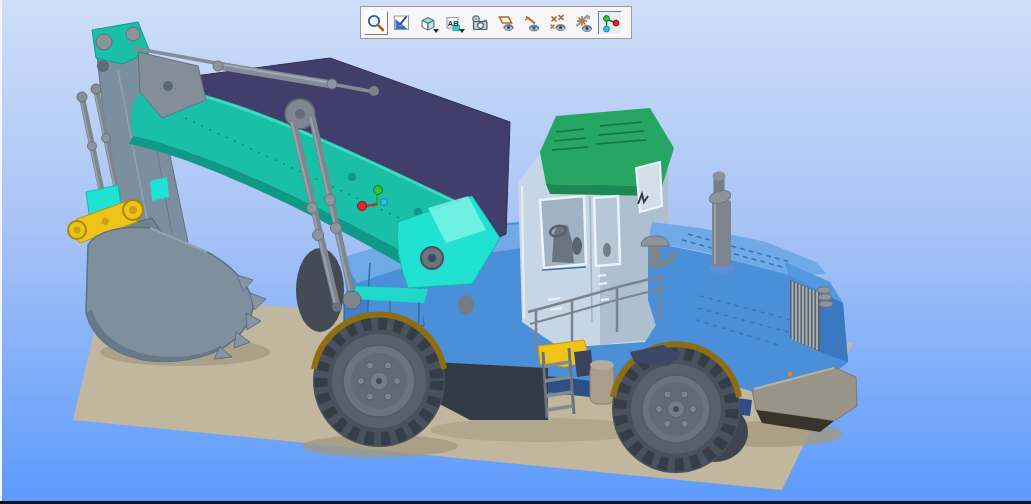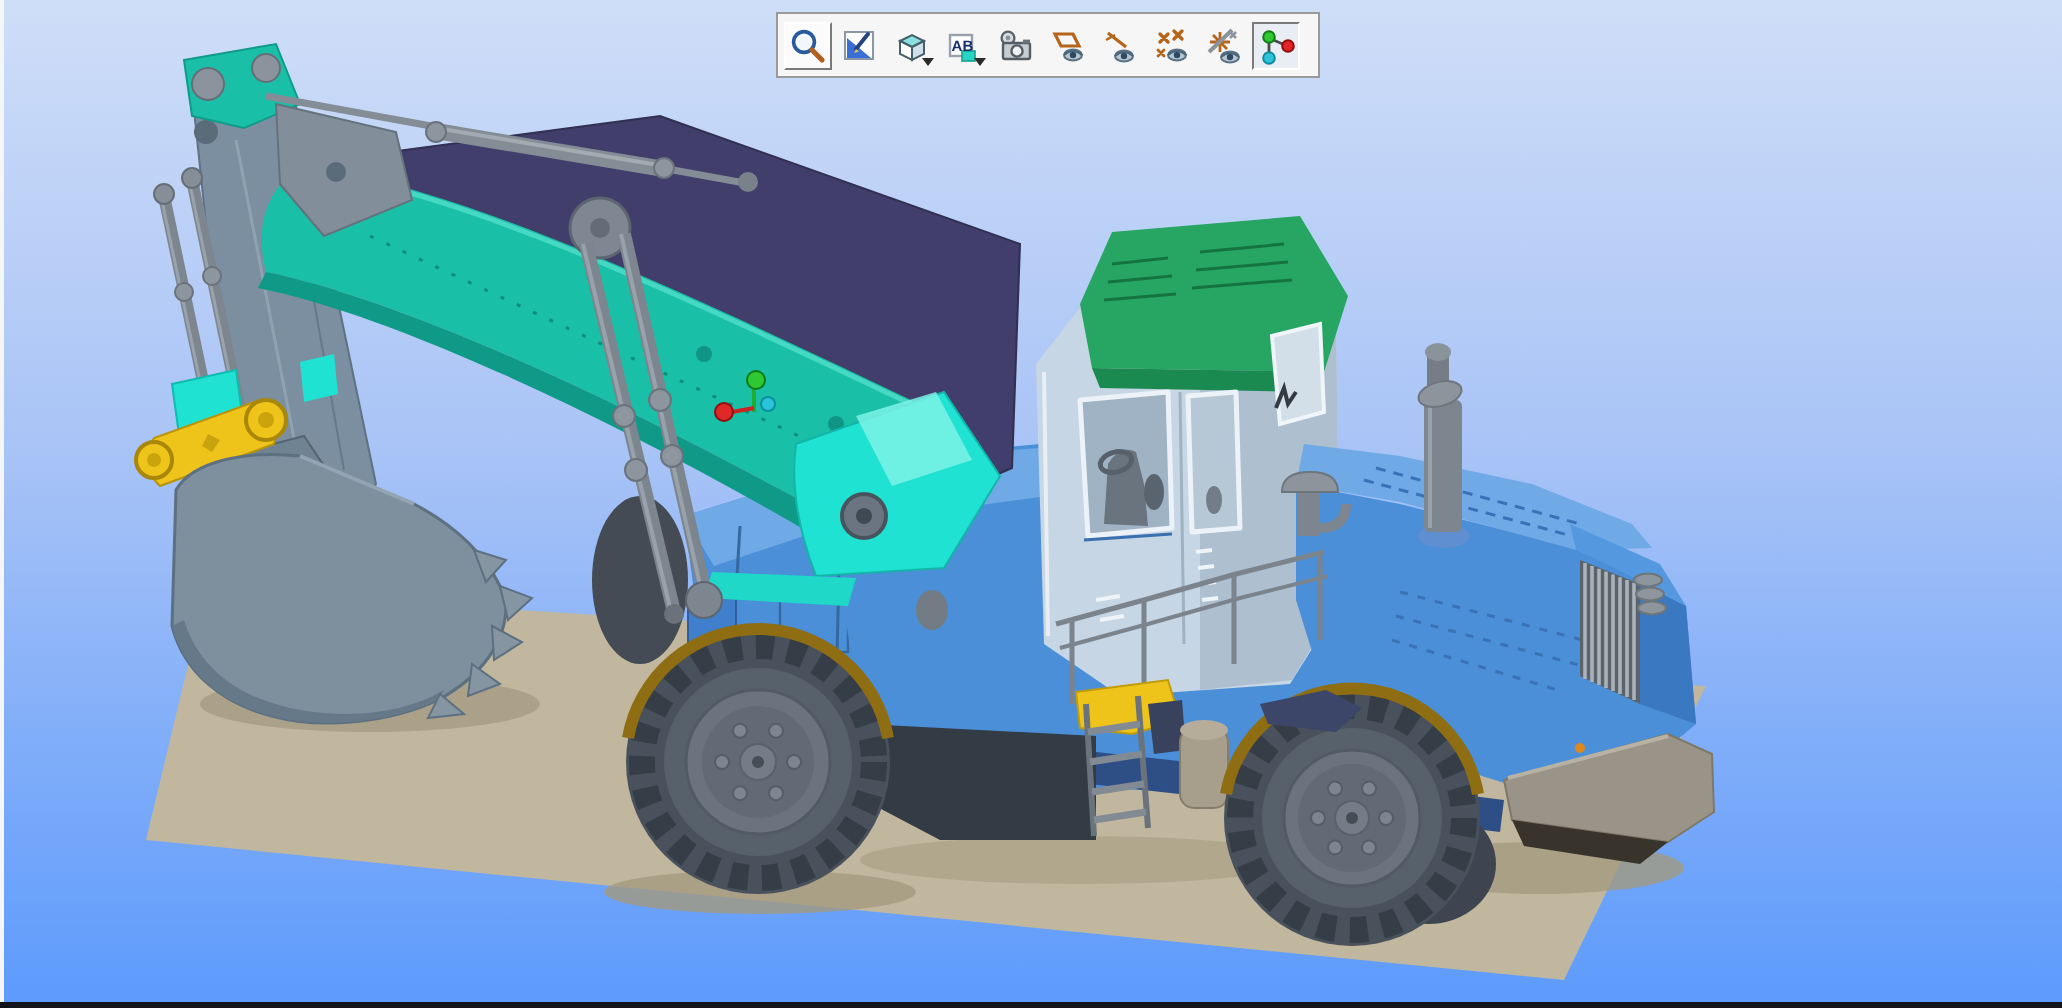--- a/index.html
+++ b/index.html
@@ -5,21 +5,21 @@
   html,body{margin:0;padding:0;background:#333;}
   .viewport{
     position:relative;width:1031px;height:504px;overflow:hidden;
     background:linear-gradient(180deg,var(--bg-top,#cfdef8) 0%,var(--bg-mid,#a8c3f6) 45%,var(--bg-bottom,#5c9afc) 100%);
     font-family:"Liberation Sans",sans-serif;
   }
   .scene{position:absolute;left:0;top:0;width:1031px;height:504px;}
   .edge-left{position:absolute;left:0;top:0;width:2px;height:100%;background:#f4f6fa;}
   .edge-bottom{position:absolute;left:0;bottom:0;width:100%;height:3px;background:#13131b;}
   .toolbar{
-    position:absolute;left:388px;top:6px;width:272px;height:33px;
+    position:absolute;left:360px;top:6px;width:272px;height:33px;
     background:var(--toolbar-bg,#f6f6f6);
     border:1px solid var(--toolbar-border,#9a9a9a);
     box-sizing:border-box;
     display:flex;align-items:center;gap:2px;padding:0 3px;
   }
   .tb{
     position:relative;width:24px;height:24px;box-sizing:border-box;
     background:transparent;border:1px solid transparent;padding:0;margin:0;
     display:flex;align-items:center;justify-content:center;cursor:default;
   }

